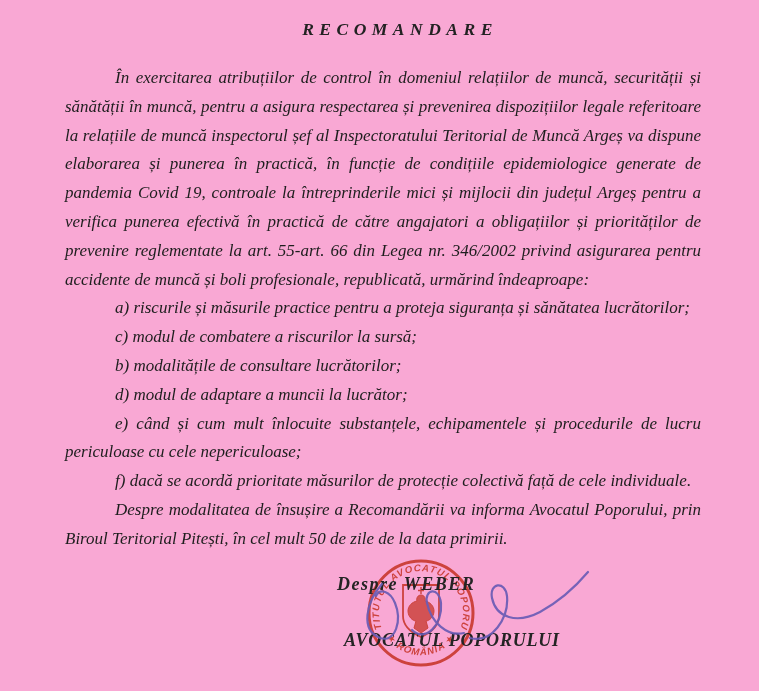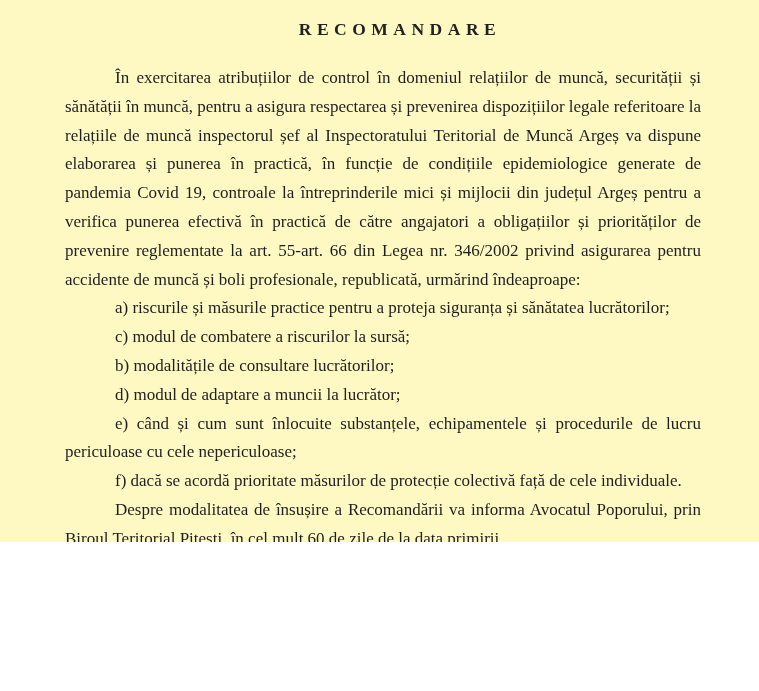--- a/index.html
+++ b/index.html
@@ -3,25 +3,26 @@
 <meta charset="utf-8">
 <style>
   html, body {
     margin: 0;
     padding: 0;
     background: #ffffff;
   }
   .page {
     position: relative;
     width: 759px;
-    height: 542px;
-    background: #fef9c3;
+    height: 691px;
+    background: #f9a8d4;
     font-family: "Liberation Serif", "DejaVu Serif", serif;
     color: #1e1e1e;
     overflow: hidden;
+    font-style: italic;
   }
   .doc-title {
     position: absolute;
     top: 19px;
     left: 41px;
     right: 0;
     text-align: center;
     font-size: 17.5px;
     font-weight: bold;
     letter-spacing: 5.5px;
@@ -92,23 +93,23 @@
 <div class="page">
 
   <div class="doc-title">RECOMANDARE</div>
 
   <div class="content">
     <p>În exercitarea atribuțiilor de control în domeniul relațiilor de muncă, securității și sănătății în muncă, pentru a asigura respectarea și prevenirea dispozițiilor legale referitoare la relațiile de muncă inspectorul șef al Inspectoratului Teritorial de Muncă Argeș va dispune elaborarea și punerea în practică, în funcție de condițiile epidemiologice generate de pandemia Covid 19, controale la întreprinderile mici și mijlocii din județul Argeș pentru a verifica punerea efectivă în practică de către angajatori a obligațiilor și priorităților de prevenire reglementate la art. 55-art. 66 din Legea nr. 346/2002 privind asigurarea pentru accidente de muncă și boli profesionale, republicată, urmărind îndeaproape:</p>
     <p>a) riscurile și măsurile practice pentru a proteja siguranța și sănătatea lucrătorilor;</p>
     <p>c) modul de combatere a riscurilor la sursă;</p>
     <p>b) modalitățile de consultare lucrătorilor;</p>
     <p>d) modul de adaptare a muncii la lucrător;</p>
-    <p>e) când și cum sunt înlocuite substanțele, echipamentele și procedurile de lucru periculoase cu cele nepericuloase;</p>
+    <p>e) când și cum mult înlocuite substanțele, echipamentele și procedurile de lucru periculoase cu cele nepericuloase;</p>
     <p>f) dacă se acordă prioritate măsurilor de protecție colectivă față de cele individuale.</p>
-    <p>Despre modalitatea de însușire a Recomandării va informa Avocatul Poporului, prin Biroul Teritorial Pitești, în cel mult 60 de zile de la data primirii.</p>
+    <p>Despre modalitatea de însușire a Recomandării va informa Avocatul Poporului, prin Biroul Teritorial Pitești, în cel mult 50 de zile de la data primirii.</p>
   </div>
 
   <svg class="stamp-svg" viewBox="0 0 118 118" aria-hidden="true">
     <defs>
       <path id="arcTop" d="M 20.9 76.8 A 42 42 0 1 1 97.1 76.8" fill="none"></path>
       <path id="arcBottom" d="M 18.8 71.3 A 42 42 0 0 0 99.2 71.3" fill="none"></path>
     </defs>
     <circle cx="59" cy="59" r="52" fill="none" stroke="var(--stamp-color, #c73529)" stroke-width="3"></circle>
     <text text-anchor="middle">
       <textPath href="#arcTop" startOffset="50%">INSTITUTUL AVOCATUL POPORULUI</textPath>

